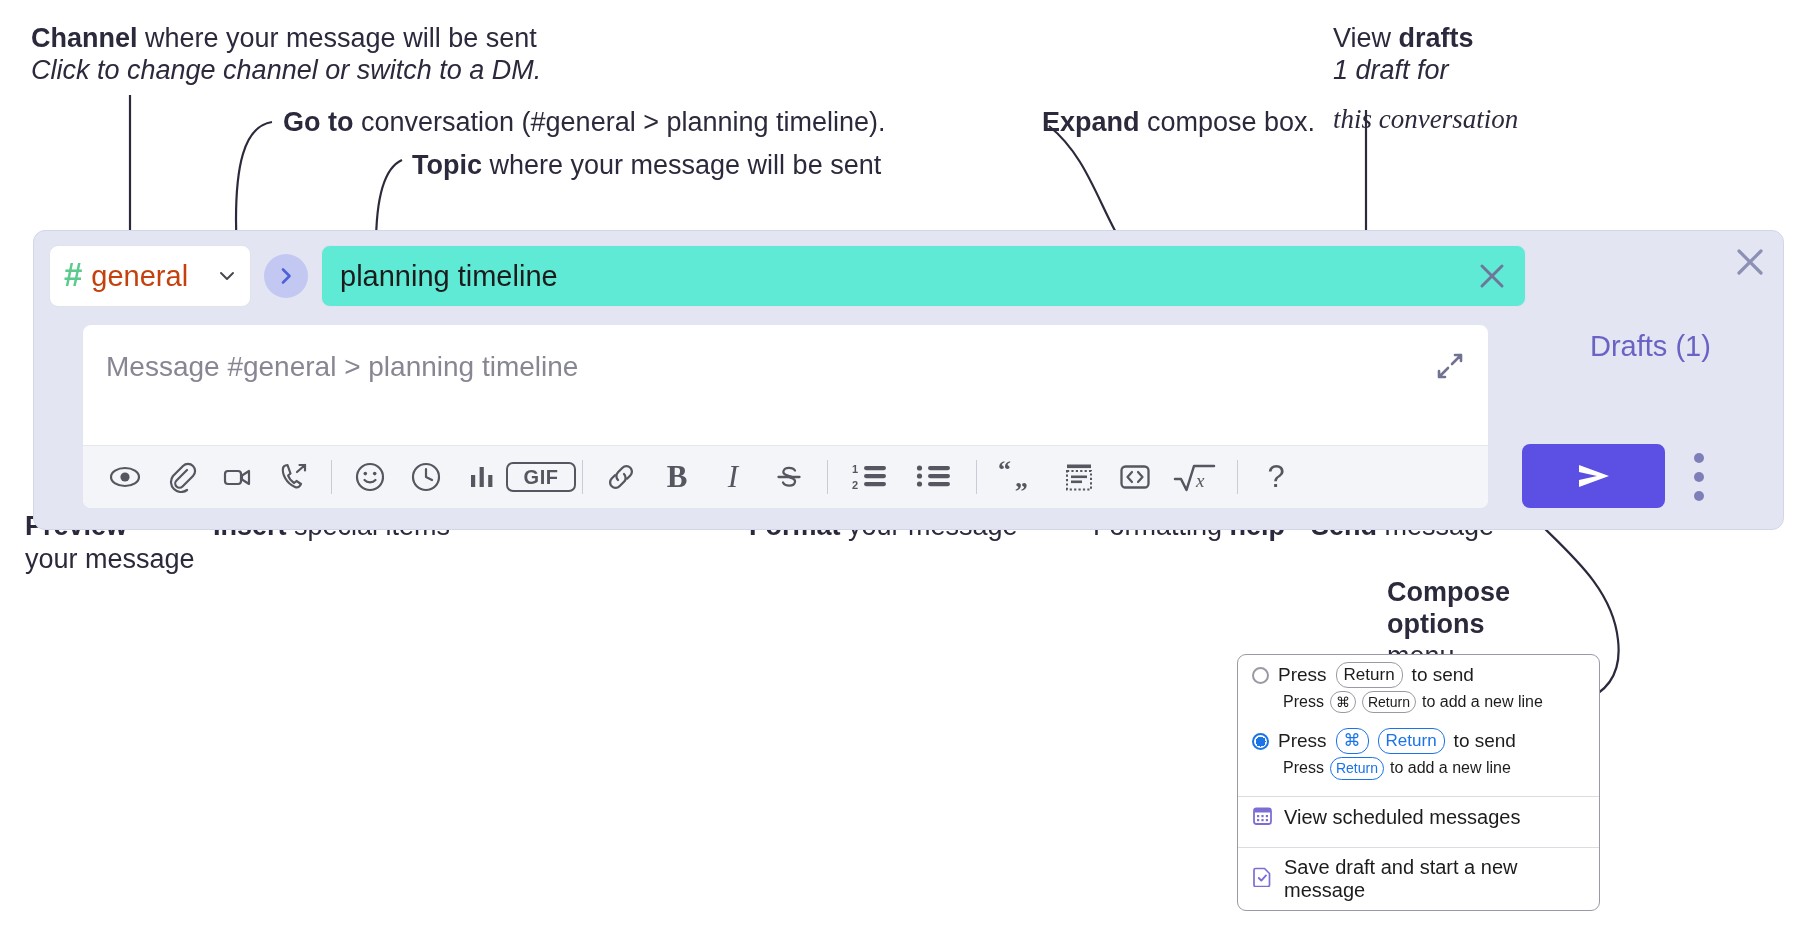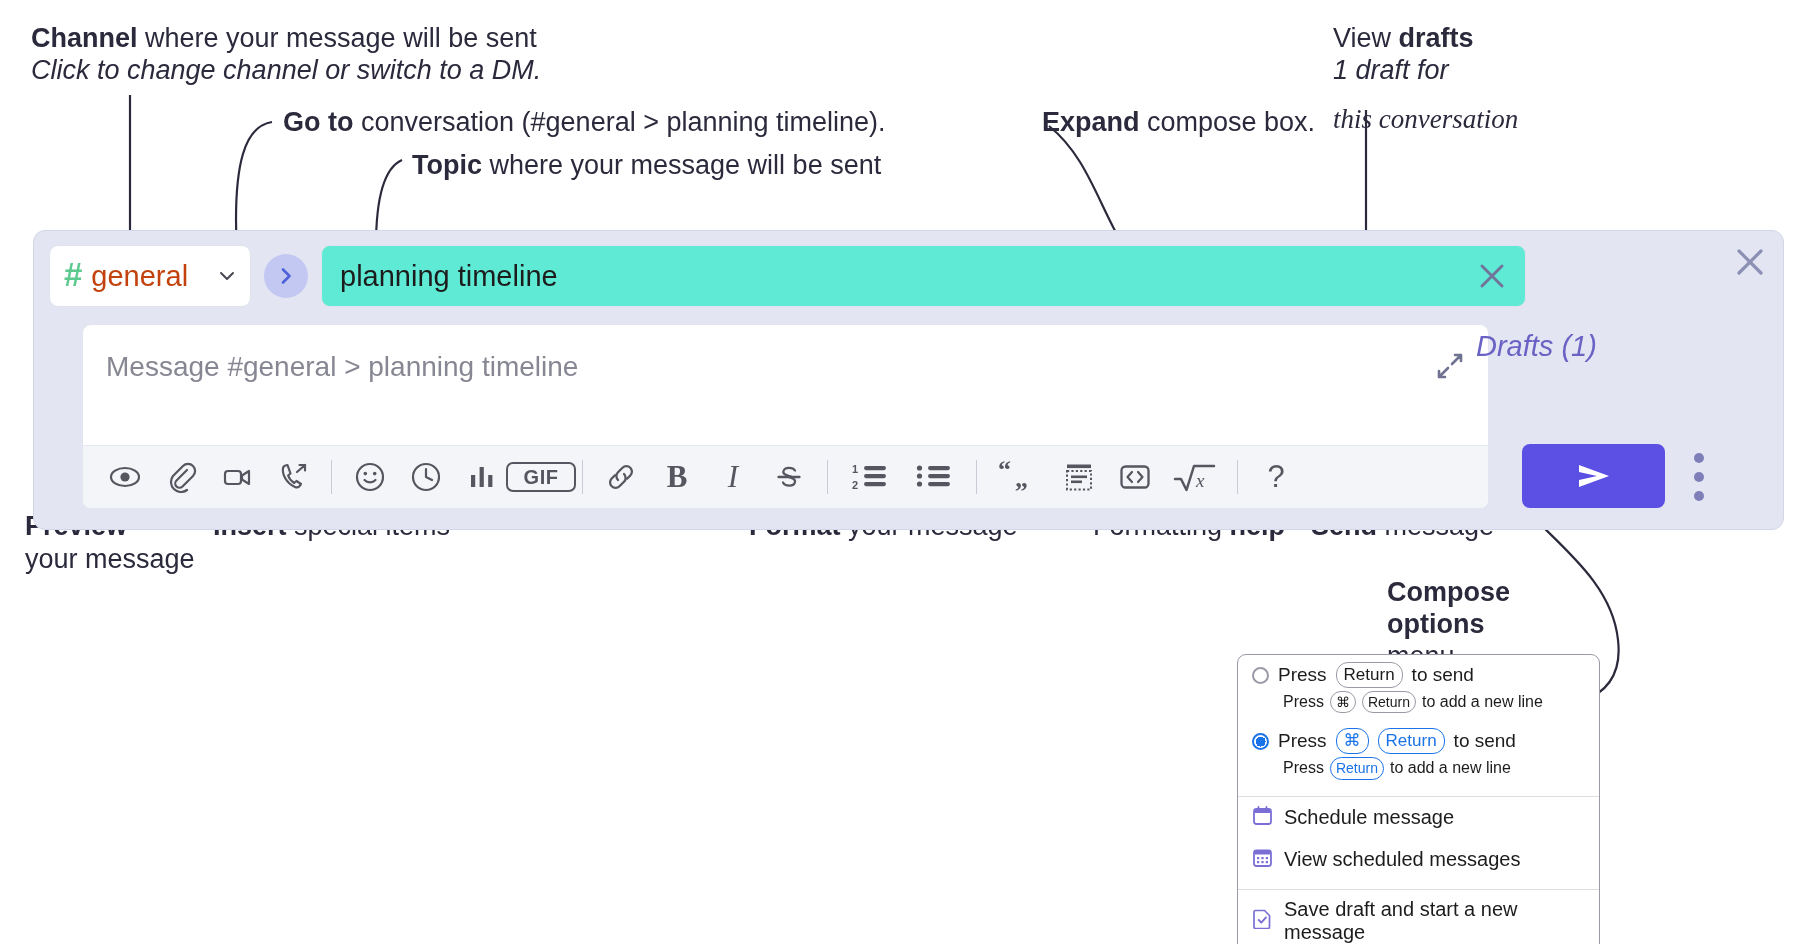--- a/index.html
+++ b/index.html
@@ -385,21 +385,21 @@
       </div>
 
       <div class="sep"></div>
 
       <div class="tb">
         <span class="qm-g">?</span>
       </div>
     </div>
   </div>
 
-  <div class="drafts-label" style="left:1442px; top:99px;font-style:italic;">Drafts (1)</div>
+  <div class="drafts-label" style="left:1556px; top:99px;">Drafts (1)</div>
 
   <div class="send-btn" style="left:1488px; top:213px;">
     <svg width="46" height="34" viewBox="0 0 46 34">
         <path d="M8 6 L38 17 L8 28 L8 21 L26 17 L8 13 Z" fill="#ffffff"></path>
       </svg>
   </div>
 
   <div class="kebab" style="left:1660px; top:222px;">
     <i></i>
     <i></i>
@@ -436,30 +436,20 @@
     <span>to send</span>
   </div>
   <div class="kb-sub">
     <span>Press</span>
     <span class="key sm blue">Return</span>
     <span>to add a new line</span>
   </div>
 
   <div class="kb-div"></div>
 
-  <div class="kb-item">
-    <span>
-      <svg width="21" height="21" viewBox="0 0 21 21">
-          <rect x="2" y="4" width="17" height="15" rx="2.5" fill="none" stroke="#7b6fd6" stroke-width="1.8"></rect>
-          <rect x="2" y="4" width="17" height="4" rx="1.5" fill="#7b6fd6"></rect>
-          <path d="M6.5 1.8 L6.5 5 M14.5 1.8 L14.5 5" stroke="#7b6fd6" stroke-width="1.8" stroke-linecap="round"></path>
-        </svg>
-    </span>
-    <span>Schedule message</span>
-  </div>
 
   <div class="kb-item">
     <span>
       <svg width="21" height="21" viewBox="0 0 21 21">
           <rect x="2" y="3.5" width="17" height="15.5" rx="2.5" fill="none" stroke="#7b6fd6" stroke-width="1.8"></rect>
           <rect x="2" y="3.5" width="17" height="4" rx="1.5" fill="#7b6fd6"></rect>
           <g fill="#7b6fd6">
             <rect x="5" y="10" width="2.2" height="2.2"></rect>
             <rect x="9.4" y="10" width="2.2" height="2.2"></rect>
             <rect x="13.8" y="10" width="2.2" height="2.2"></rect>

